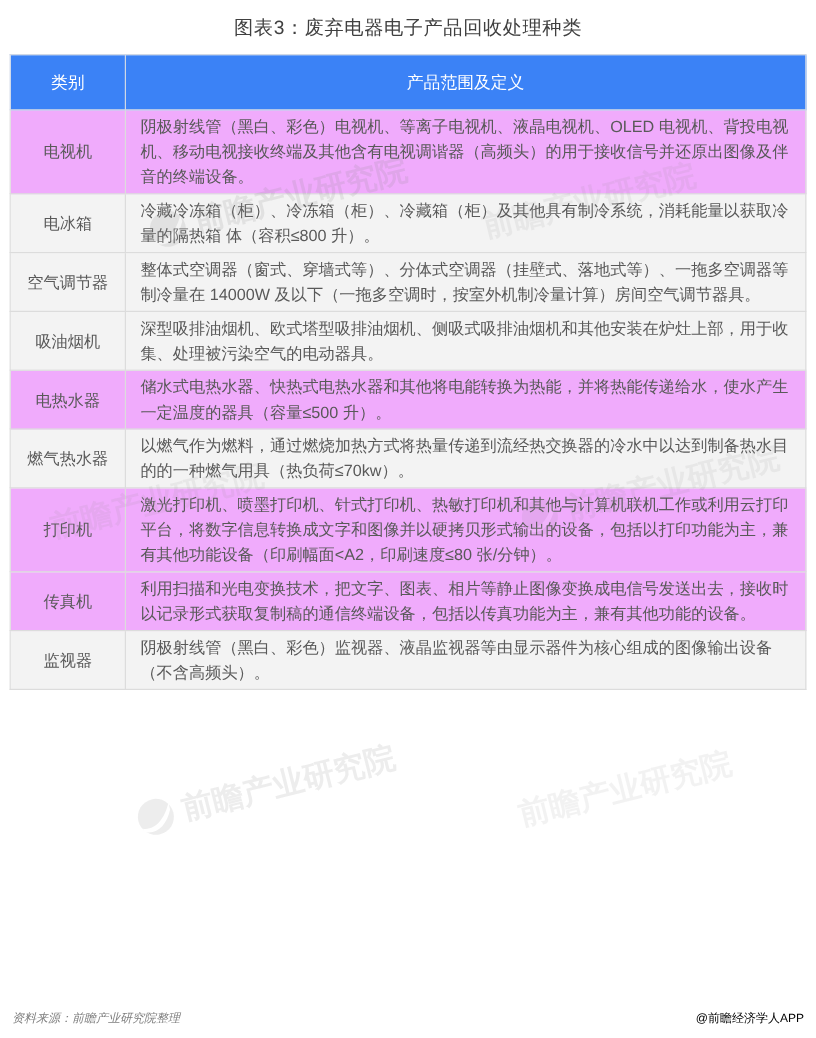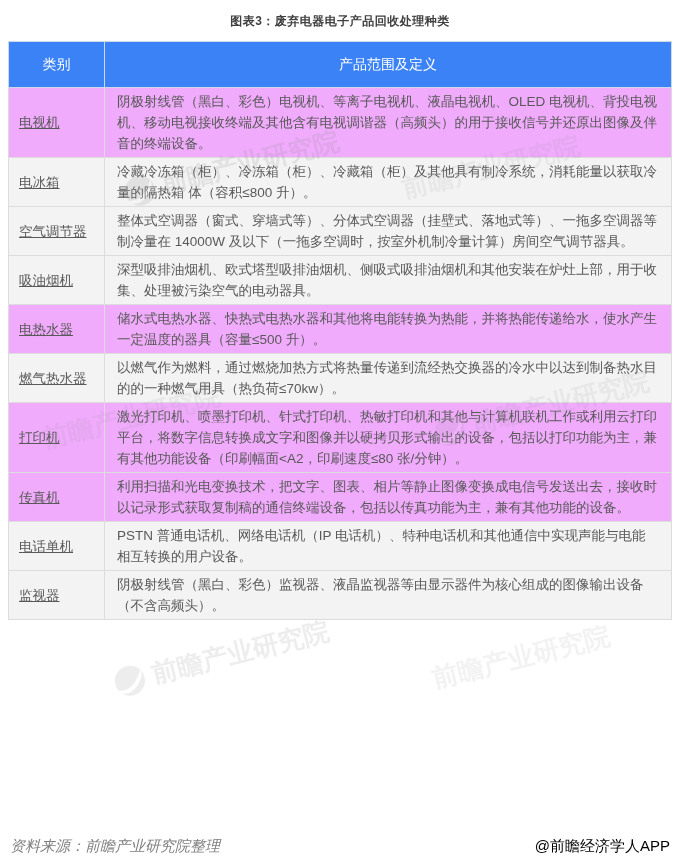--- a/index.html
+++ b/index.html
@@ -5,47 +5,47 @@
   * { margin:0; padding:0; box-sizing:border-box; }
   html,body { background:#ffffff; }
   body {
     width:680px; height:865px;
     font-family:"Liberation Sans","DejaVu Sans",sans-serif;
     position:relative; overflow:hidden;
   }
   .page { position:relative; width:680px; height:865px; background:#fff; }
 
   .title {
-    text-align:center; font-size:12px; font-weight:bold;
+    text-align:center; font-size:16px; font-weight:normal;
     color:#404040; padding:13px 0 11px 0; letter-spacing:0.5px;
   }
 
   table.recycle {
     width:664px; margin-left:8px;
     border-collapse:collapse; table-layout:fixed;
   }
   th {
     background:#3b82f6; color:#ffffff; font-weight:normal;
     font-size:14px; height:46px; text-align:center;
     border:1px solid #cfd8e6;
   }
   th.col-cat { width:96px; }
   td {
     border:1px solid #dcdcdc; background:#f0abfc;
     font-size:13.5px; line-height:21px; color:#595959;
     padding:3px 12px; vertical-align:middle;
     text-align:left; word-break:break-all;
   }
-  td.cat { padding:3px 10px;text-decoration:underline; }
+  td.cat { text-align:center; padding:3px 10px; }
   tr.alt td { background:#f3f3f3; }
 
   .footer {
     position:absolute; left:10px; right:10px; bottom:9px;
     display:flex; justify-content:space-between; align-items:baseline;
-    font-size:15px;
+    font-size:10px;
   }
   .footer .src { color:#808080; font-style:italic; }
   .footer .credit { color:#000000; }
 
   .wm-layer {
     position:absolute; left:0; top:0; width:680px; height:865px;
     pointer-events:none; overflow:hidden;
   }
   .wm {
     position:absolute; display:flex; align-items:center; gap:6px;
@@ -139,24 +139,20 @@
     <td class="cat">打印机</td>
     <td class="def">激光打印机、喷墨打印机、针式打印机、热敏打印机和其他与计算机联机工作或利用云打印平台，将数字信息转换成文字和图像并以硬拷贝形式输出的设备，包括以打印功能为主，兼有其他功能设备（印刷幅面&lt;A2，印刷速度≤80 张/分钟）。</td>
   </tr>
 
 
   <tr>
     <td class="cat">传真机</td>
     <td class="def">利用扫描和光电变换技术，把文字、图表、相片等静止图像变换成电信号发送出去，接收时以记录形式获取复制稿的通信终端设备，包括以传真功能为主，兼有其他功能的设备。</td>
   </tr>
 
-  <tr class="alt">
-    <td class="cat">电话单机</td>
-    <td class="def">PSTN 普通电话机、网络电话机（IP 电话机）、特种电话机和其他通信中实现声能与电能相互转换的用户设备。</td>
-  </tr>
 
 
   <tr class="alt">
     <td class="cat">监视器</td>
     <td class="def">阴极射线管（黑白、彩色）监视器、液晶监视器等由显示器件为核心组成的图像输出设备（不含高频头）。</td>
   </tr>
 </tbody>
   </table>
 
   <div class="footer">

